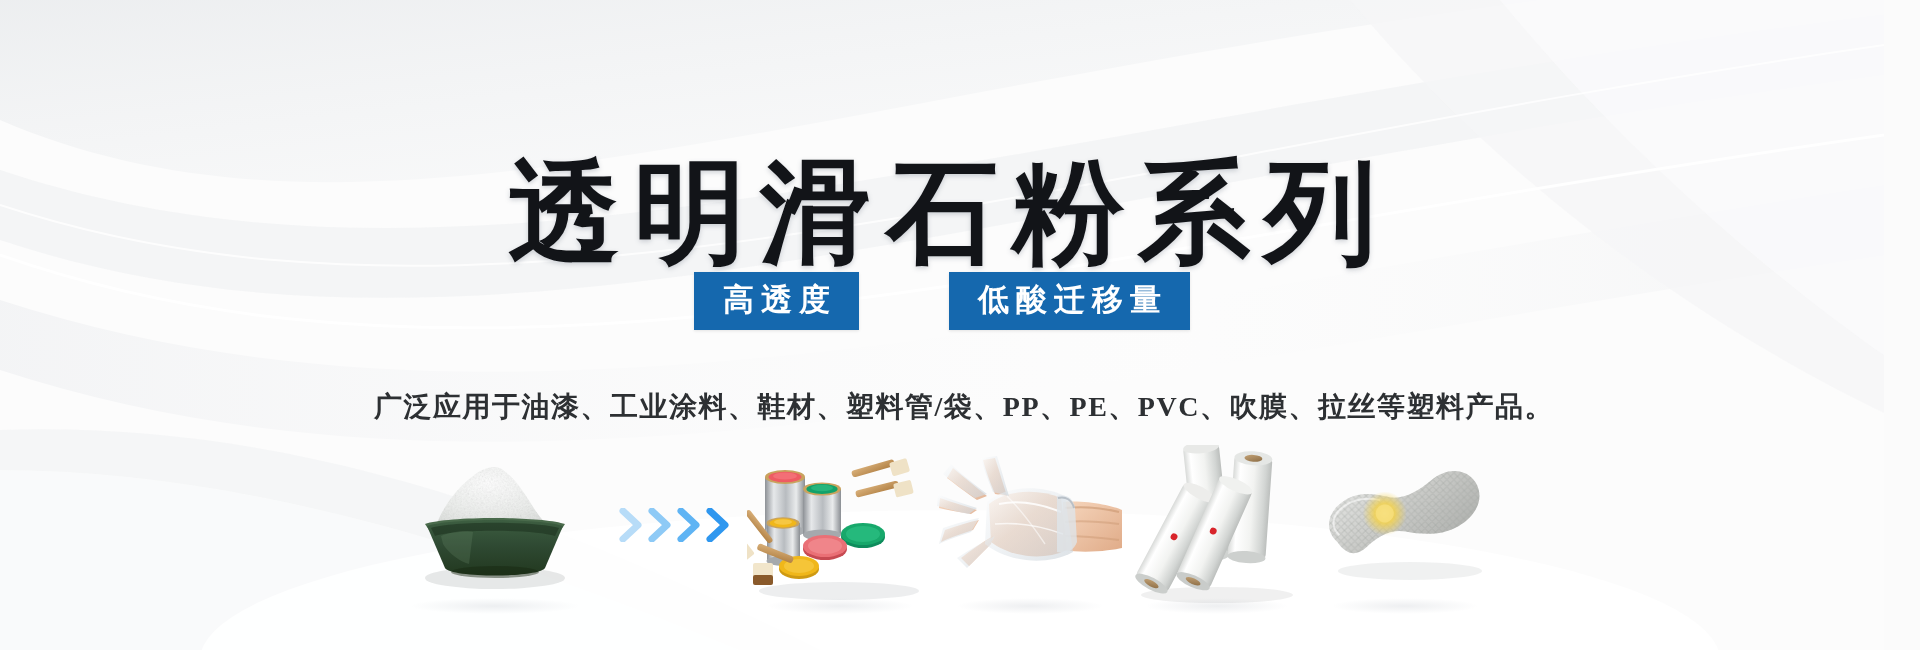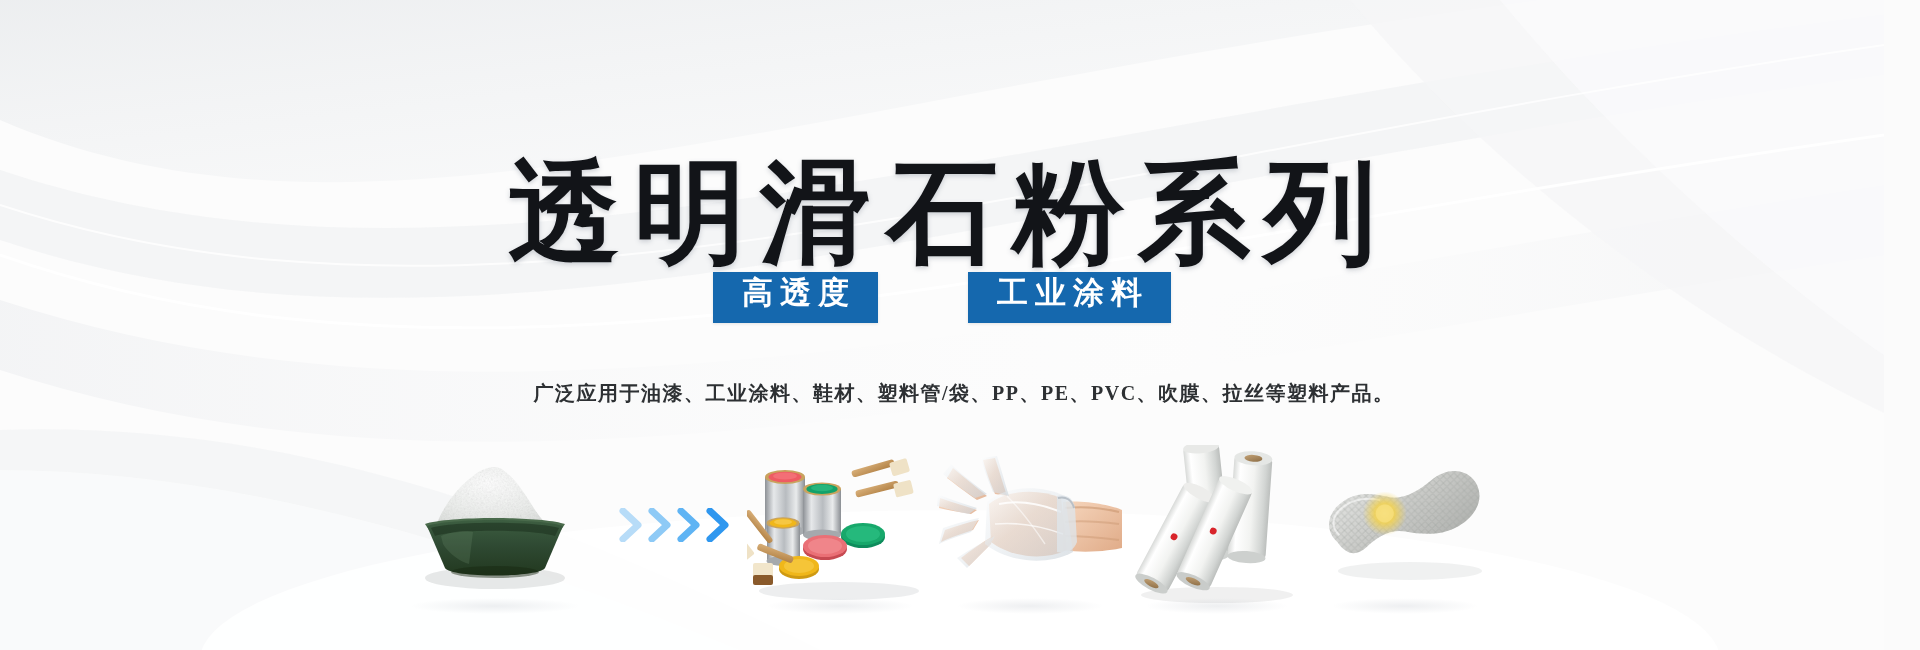--- a/index.html
+++ b/index.html
@@ -43,35 +43,35 @@
     gap:90px;
   }
   .badge{
     background:#1568ae;
     color:#ffffff;
     font-family:"Liberation Serif","DejaVu Serif",serif;
     font-weight:700;
     font-size:31px;
     letter-spacing:7px;
     text-indent:7px;
-    padding:2px 22px 11px 22px;
+    padding:9px 22px 11px 22px;
     line-height:1.22;
     white-space:nowrap;
     box-shadow:0 1px 3px rgba(0,0,0,.10);
   }
 
   
   .subtitle-wrap{
     position:absolute;left:0;right:0;top:360px;text-align:center;
   }
   .subtitle{
     display:inline-block;
     font-family:"Liberation Serif","DejaVu Serif",serif;
     font-weight:700;
-    font-size:20px;
+    font-size:28px;
     letter-spacing:1.5px;
     color:#2d3033;
     white-space:nowrap;
     margin-left:44px;
   }
 
   
   .strip{
     position:absolute;left:0;right:0;top:430px;height:190px;
     display:flex;justify-content:center;align-items:center;
@@ -141,21 +141,21 @@
       <path d="M0,205 C500,370 1060,160 1920,40" stroke="#ffffff" stroke-width="2" fill="none" opacity="0.8"></path>
     </svg>
   </div>
 
   <div class="title-wrap">
     <h1 class="title">透明滑石粉系列</h1>
   </div>
 
   <div class="badges">
     <span class="badge">高透度</span>
-    <span class="badge">工业涂料</span>
+    <span class="badge">低酸迁移量</span>
   </div>
 
   <div class="subtitle-wrap">
     <p class="subtitle">广泛应用于油漆、工业涂料、鞋材、塑料管/袋、PP、PE、PVC、吹膜、拉丝等塑料产品。</p>
   </div>
 
   <div class="strip">
 
     <div class="cell c-powder">
       <svg class="art" width="200" height="150" viewBox="0 0 200 150" xmlns="http://www.w3.org/2000/svg" aria-hidden="true">

